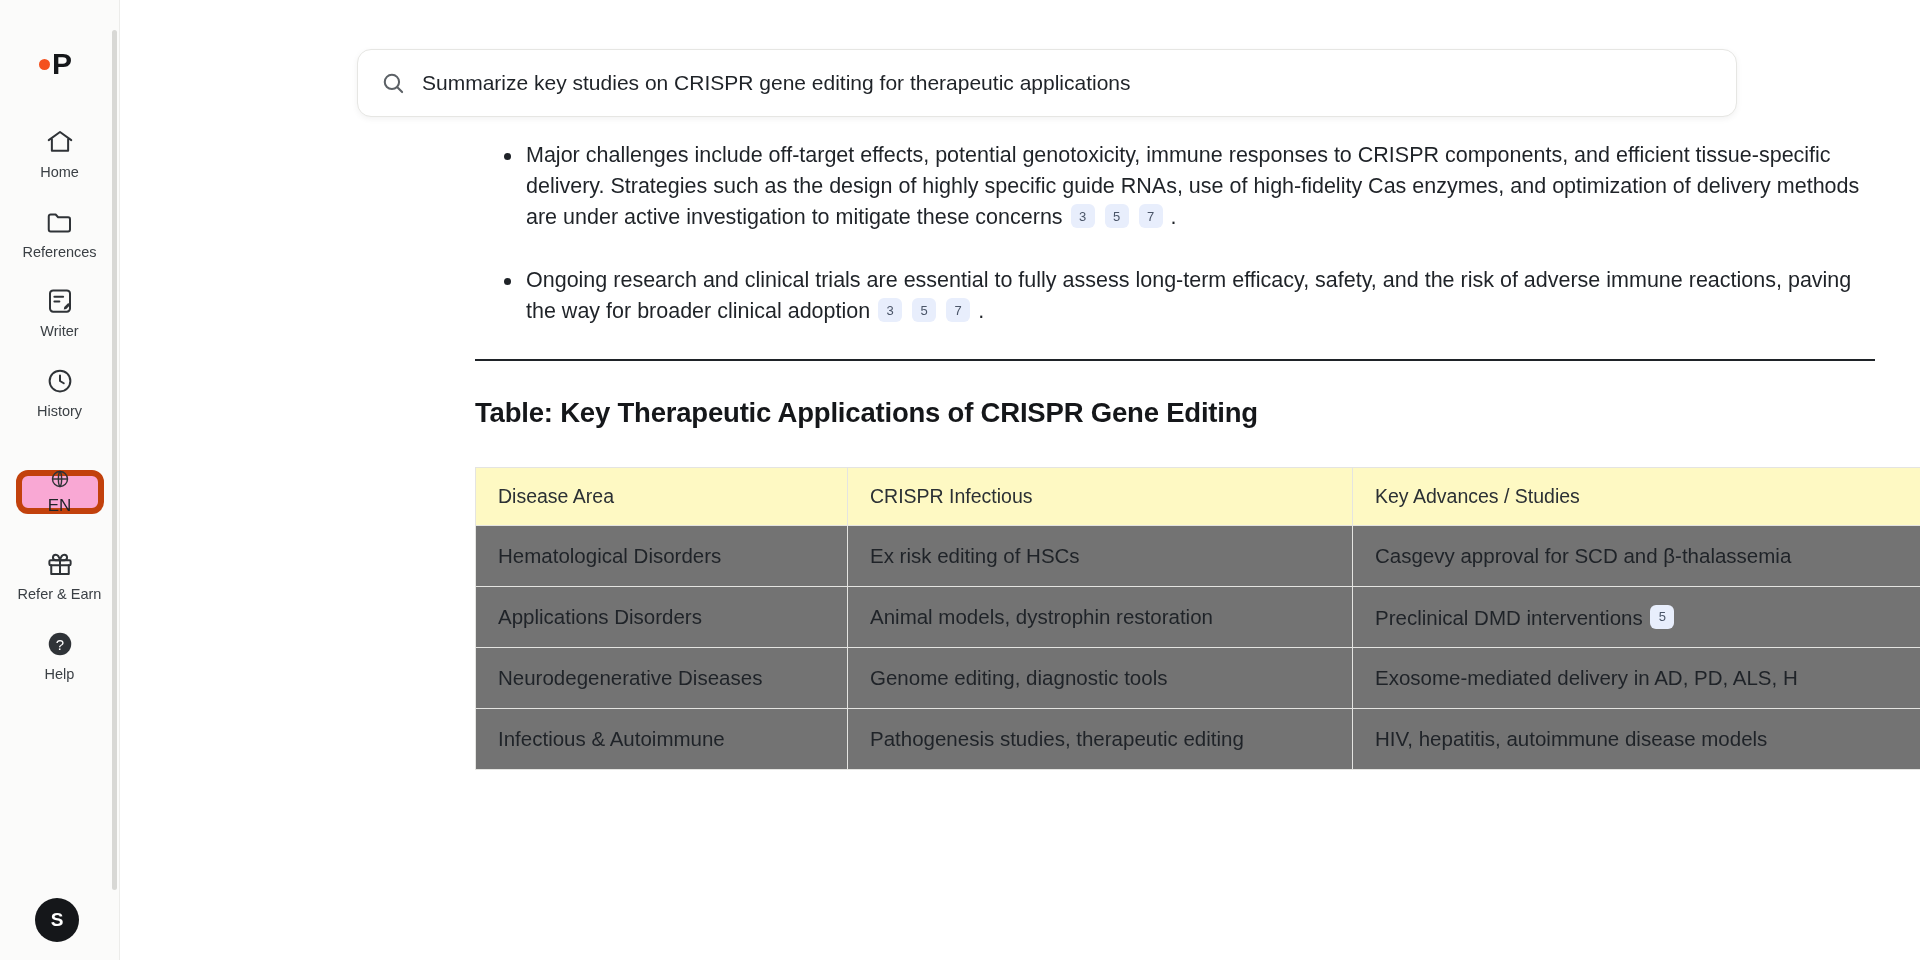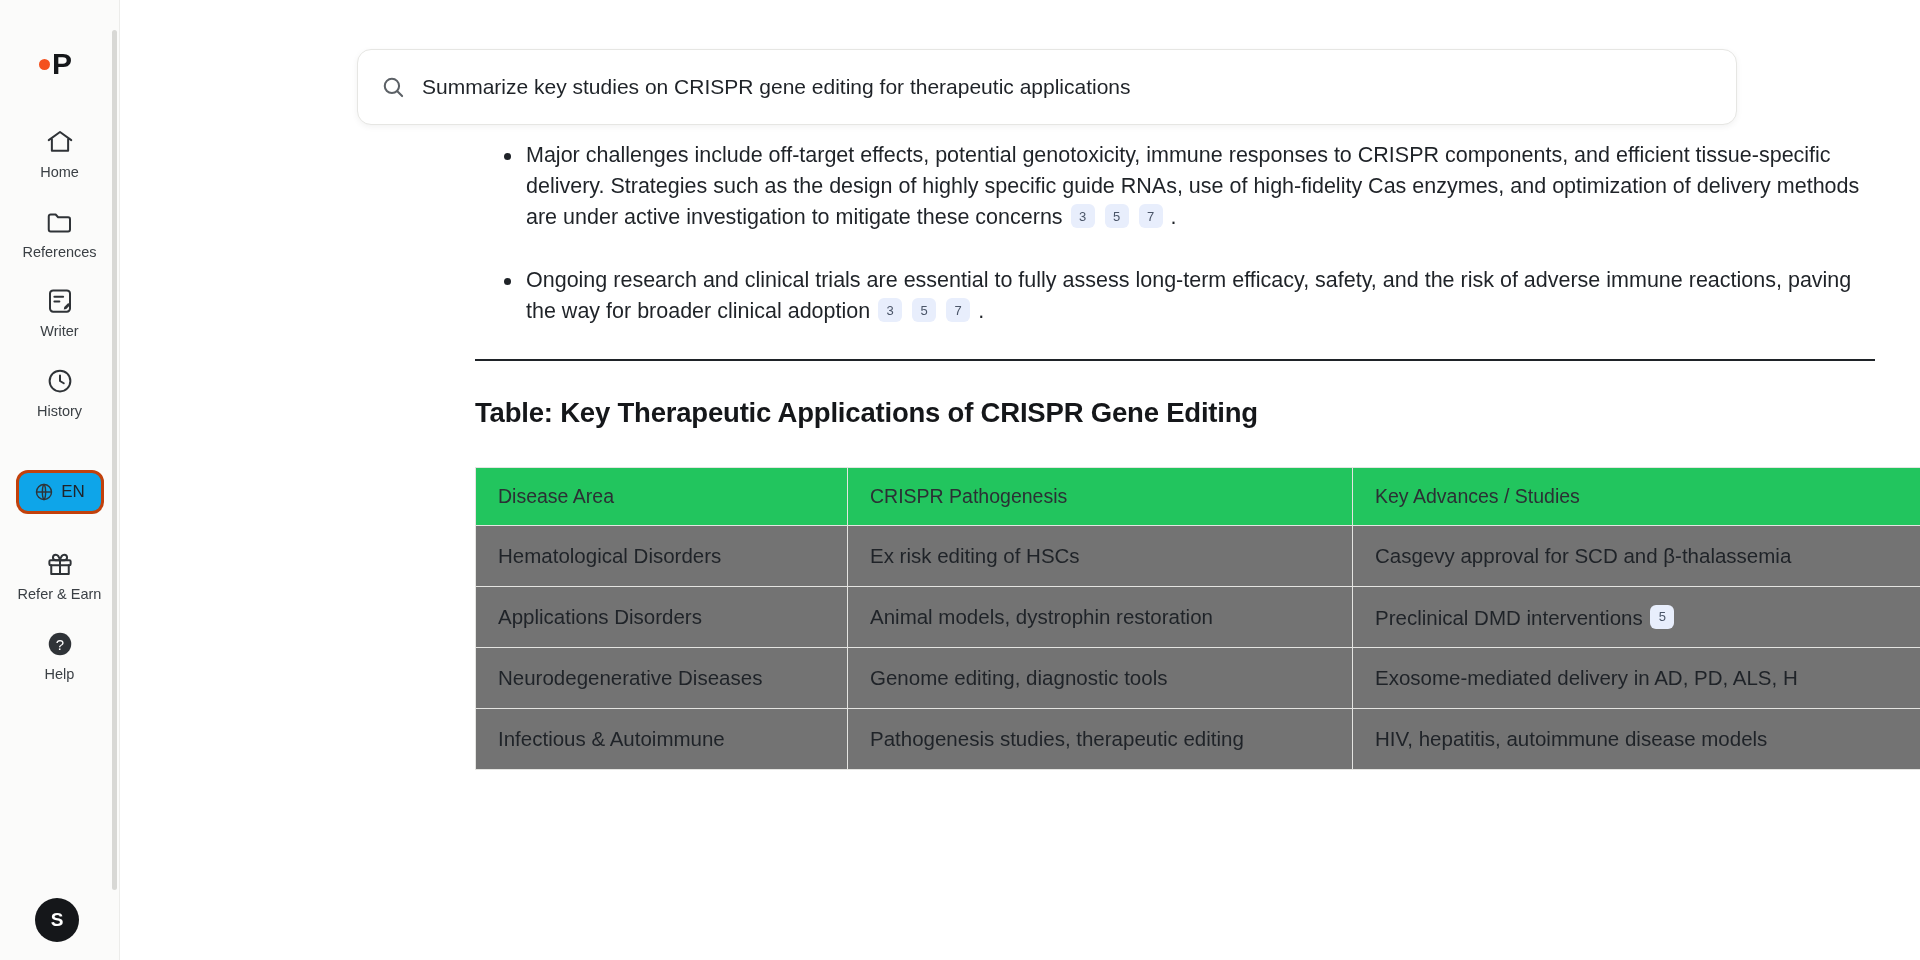--- a/index.html
+++ b/index.html
@@ -74,28 +74,29 @@
     color: #3b4045;
     line-height: 1;
     white-space: nowrap;
   }
 
   .lang-pill {
     margin-top: 26px;
     margin-bottom: 34px;
     width: 88px;
     height: 44px;
-    border: 3px solid #c2410c;
+    border: 6px solid #c2410c;
     border-radius: 12px;
-    background: #0ea5e9;
+    background: #f9a8d4;
     display: flex;
     align-items: center;
     justify-content: center;
     gap: 7px;
     cursor: pointer;
+    flex-direction: column;
   }
   .lang-pill .globe { width: 20px; height: 20px; color: #2f3337; }
   .lang-pill span.lbl { font-size: 17px; color: #1f2328; font-weight: 400; }
 
   .avatar {
     width: 44px; height: 44px;
     border-radius: 50%;
     background: #15171a;
     color: #fff;
     display: flex;
@@ -126,21 +127,21 @@
     position: relative;
     overflow: hidden;
     background: #ffffff;
   }
 
   .searchbar {
     position: absolute;
     left: 237px;
     top: 49px;
     width: 1380px;
-    height: 76px;
+    height: 68px;
     background: #ffffff;
     border: 1px solid #e6e6e3;
     border-radius: 14px;
     box-shadow: 0 2px 6px rgba(0,0,0,0.055);
     display: flex;
     align-items: center;
     padding: 0 22px;
     gap: 16px;
   }
   .search-icon { width: 26px; height: 26px; color: #5c6166; flex: 0 0 26px; }
@@ -226,21 +227,21 @@
     border-collapse: collapse;
     width: 1720px;
     table-layout: fixed;
     font-size: 20px;
   }
   table.data-table col.c1 { width: 372px; }
   table.data-table col.c2 { width: 505px; }
   table.data-table col.c3 { width: 640px; }
 
   table.data-table th {
-    background: #22c55e;
+    background: #fef9c3;
     text-align: left;
     font-weight: 400;
     font-size: 19.5px;
     color: #2b3034;
     padding: 17px 22px;
     border: 1px solid #e4e4e1;
     white-space: nowrap;
     overflow: hidden;
   }
   table.data-table td {
@@ -387,21 +388,21 @@
 
       <table class="data-table">
         <colgroup>
           <col class="c1">
             <col class="c2">
             <col class="c3">
         </colgroup>
         <thead>
           <tr>
             <th>Disease Area</th>
-            <th>CRISPR Pathogenesis</th>
+            <th>CRISPR Infectious</th>
             <th>Key Advances / Studies</th>
 
           </tr>
         </thead>
         <tbody>
           <tr>
             <td>Hematological Disorders</td>
             <td>Ex risk editing of HSCs</td>
             <td colspan="2">Casgevy approval for SCD and β-thalassemia</td>
           </tr>

